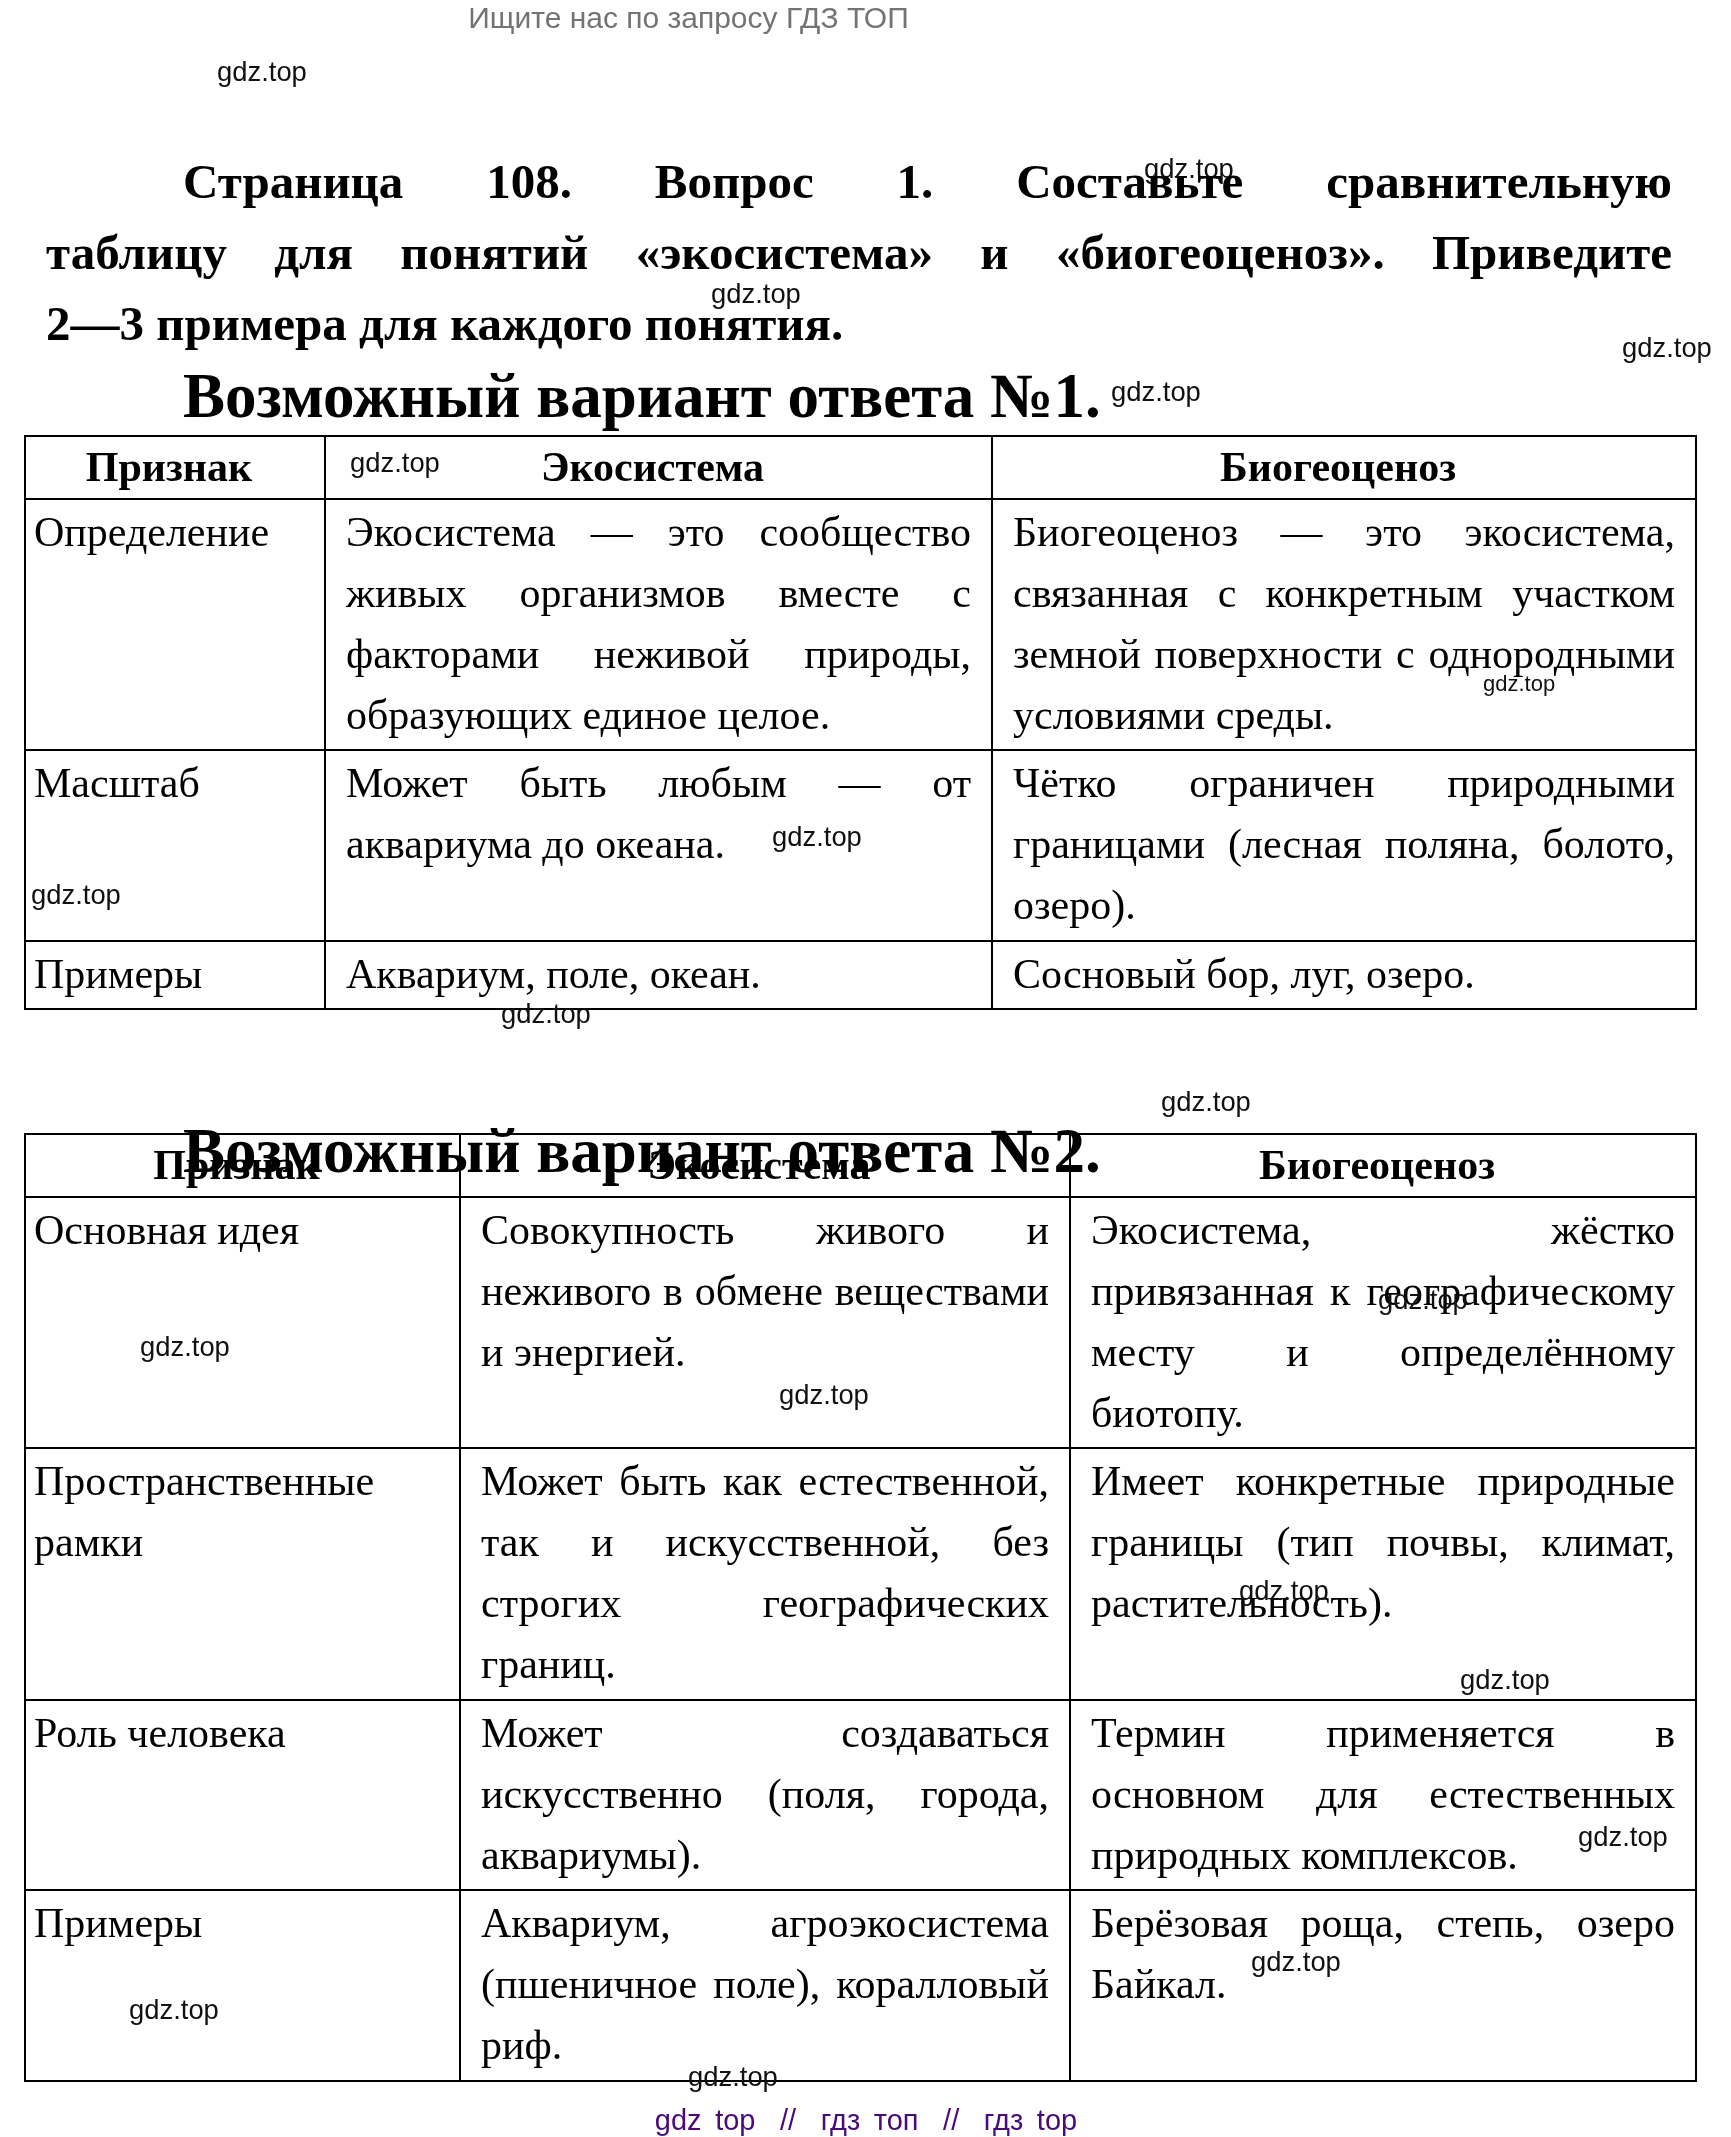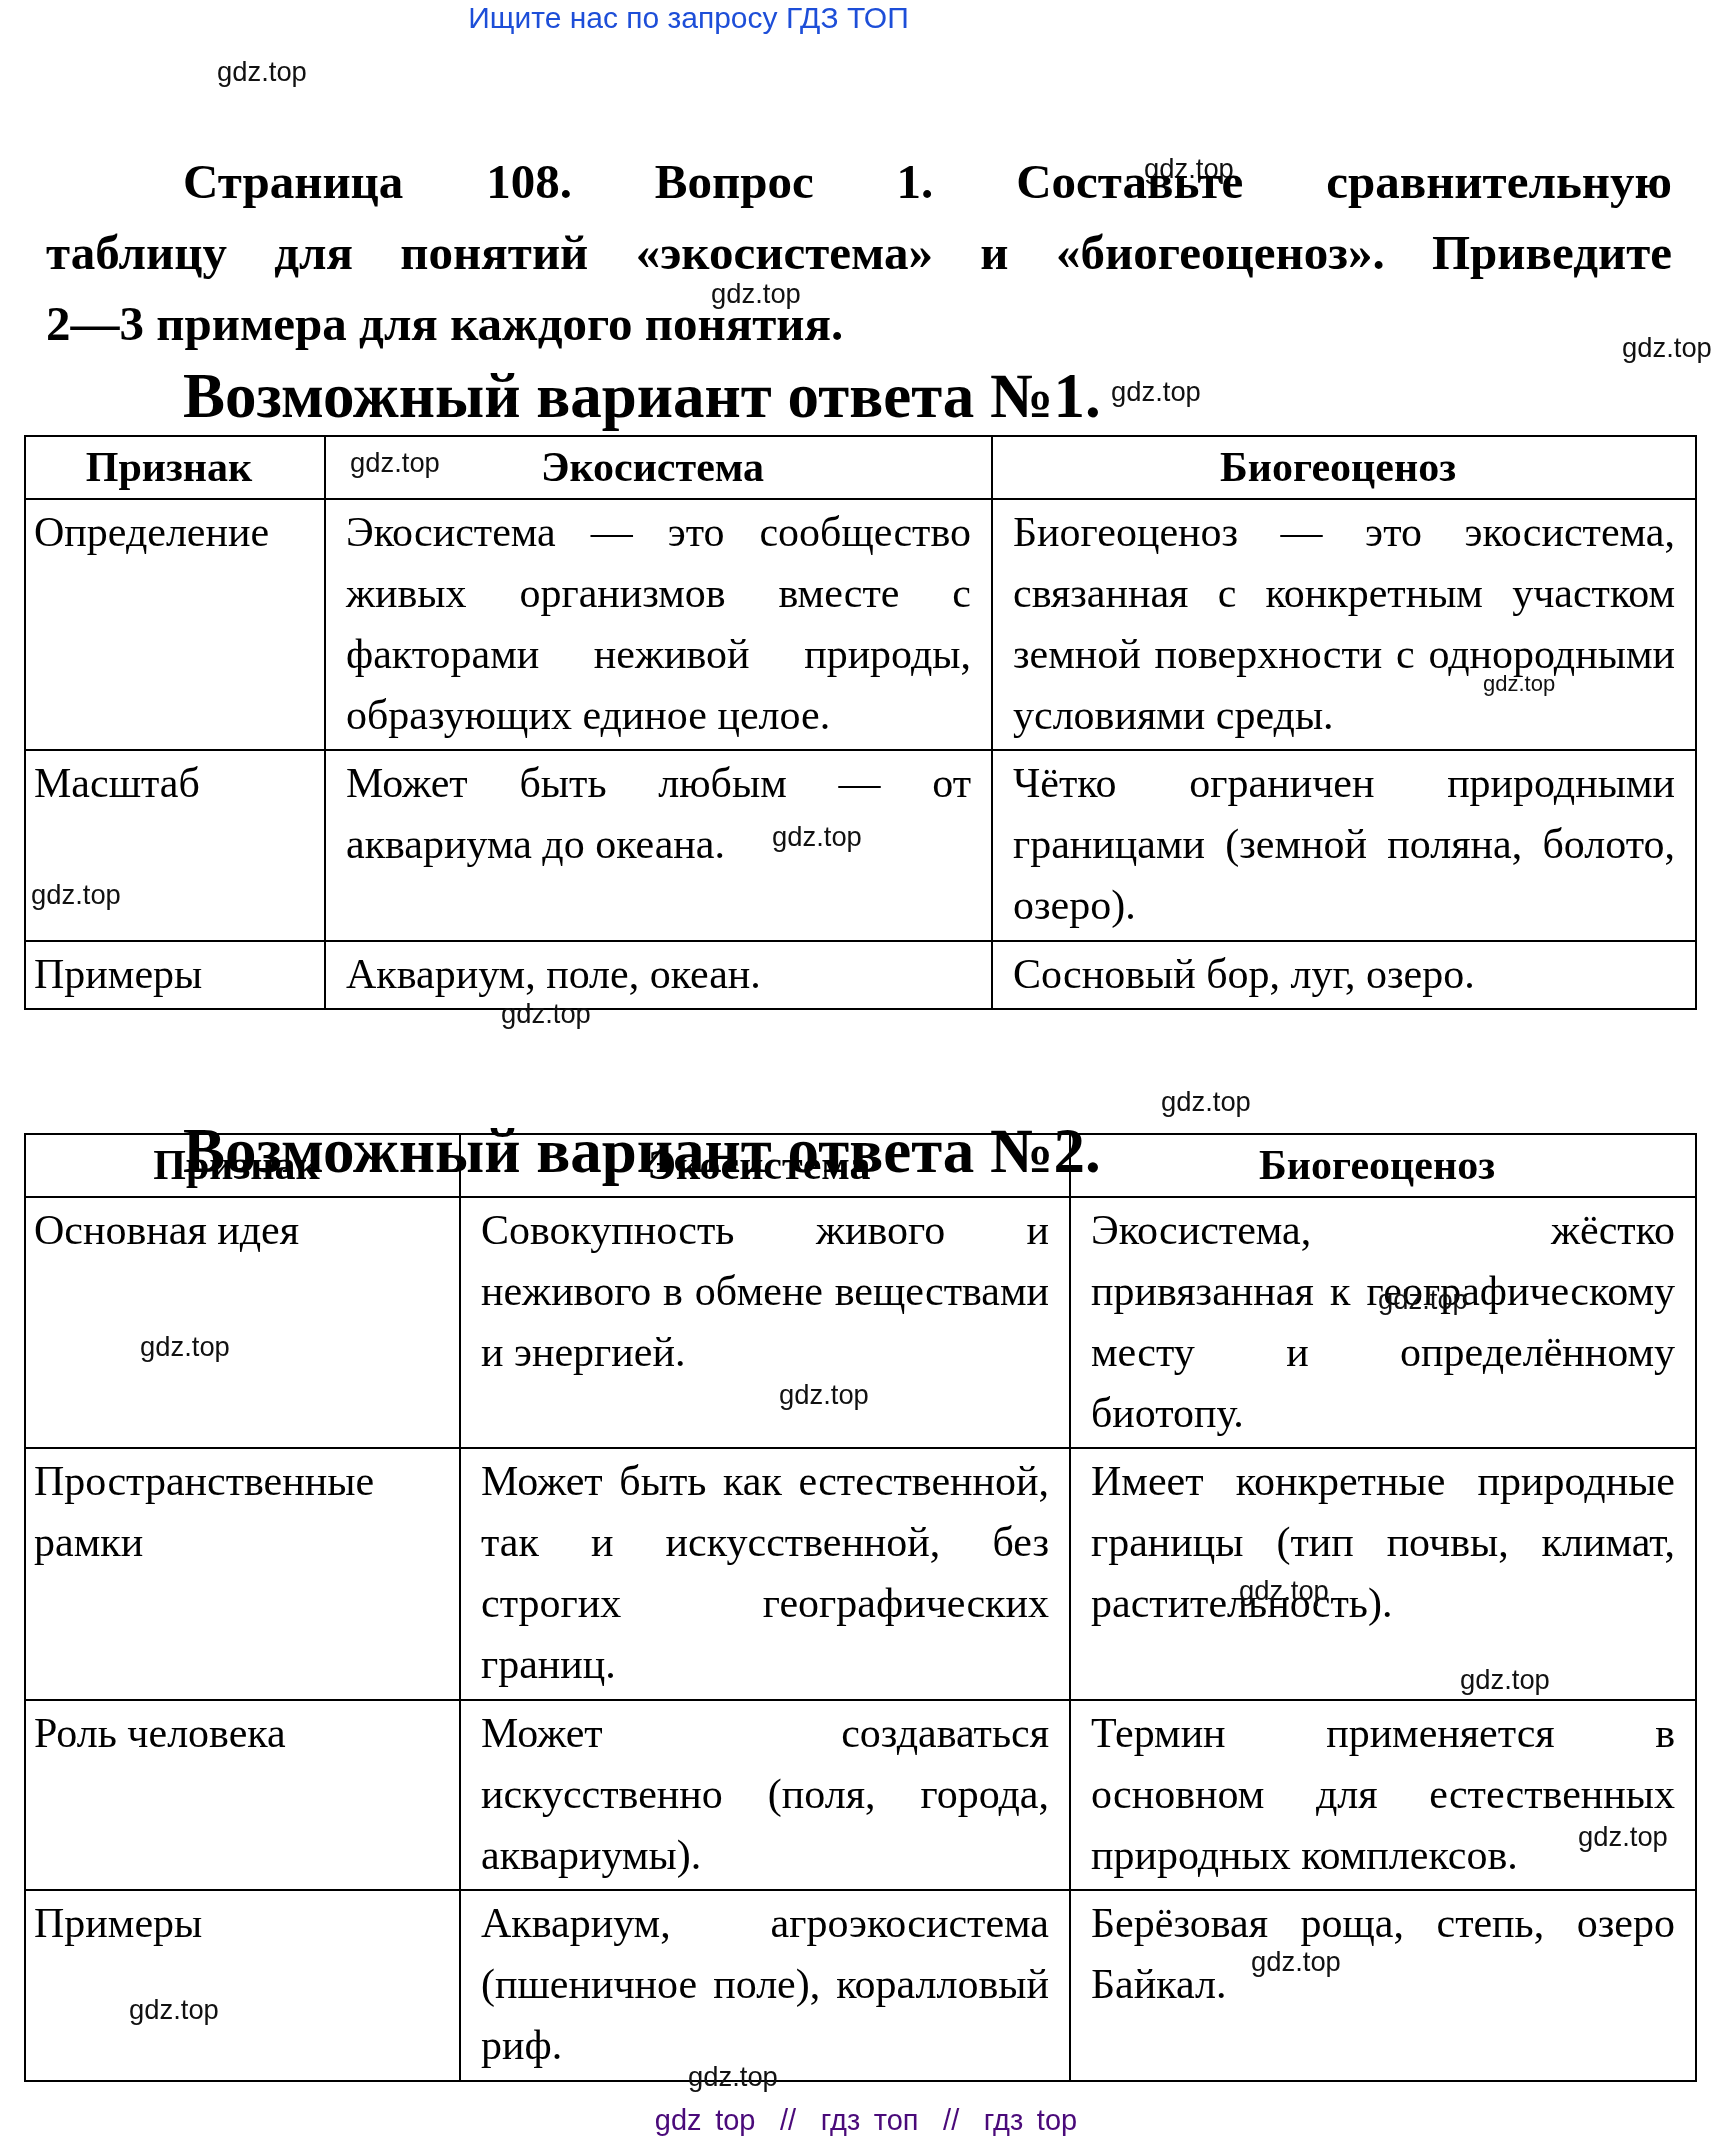--- a/index.html
+++ b/index.html
@@ -1,20 +1,20 @@
 <!DOCTYPE html>
 <html style="font-size:14.6px"><head>
 <meta charset="utf-8">
 <style>
   html, body { margin:0; padding:0; background:#ffffff; }
   body { width:1732px; height:2137px; position:relative; overflow:hidden;
          font-family:"Liberation Serif", serif; color:#000; }
   .abs { position:absolute; }
   .banner { top:0; left:0; width:1377px; text-align:center; font-family:"Liberation Sans", sans-serif;
-            font-size:30px; line-height:35px; color:#1d4ed8; }
+            font-size:30px; line-height:35px; color:#737373; }
   .wm { font-family:"Liberation Sans", sans-serif; font-size:27.4px; color:#111; line-height:29px; white-space:nowrap; }
   .q { left:46px; width:1626px; font-weight:bold; font-size:49px; line-height:71px; text-align:justify; }
   .q .line { display:block; text-align-last:justify; }
   .q .line.last { text-align-last:left; }
   .q .indent { padding-left:137px; }
   .variant { font-weight:bold; font-size:63px; line-height:55px; white-space:nowrap; }
   table { position:absolute; border-collapse:collapse; table-layout:fixed; }
   td, th { border:2.7px solid #000; vertical-align:top; font-size:42px; line-height:61px; padding:1.8px 20px 3.7px 20px; }
   th { font-weight:bold; text-align:center; padding-top:0; padding-bottom:0; height:58px; vertical-align:middle;padding-left:8px; }
   td.just { text-align:justify; text-align-last:left; }
@@ -55,21 +55,21 @@
     <th>Биогеоценоз</th>
   </tr>
   <tr style="height:246px;">
     <td class="first">Определение</td>
     <td class="just">Экосистема — это сообщество живых организмов вместе с факторами неживой природы, образующих единое целое.</td>
     <td class="just">Биогеоценоз — это экосистема, связанная с конкретным участком земной поверхности с однородными условиями среды.</td>
   </tr>
   <tr style="height:185px;">
     <td class="first">Масштаб</td>
     <td class="just">Может быть любым — от аквариума до океана.</td>
-    <td class="just">Чётко ограничен природными границами (земной поляна, болото, озеро).</td>
+    <td class="just">Чётко ограничен природными границами (лесная поляна, болото, озеро).</td>
   </tr>
   <tr style="height:62px;">
     <td class="first">Примеры</td>
     <td class="just">Аквариум, поле, океан.</td>
     <td class="just">Сосновый бор, луг, озеро.</td>
   </tr>
 </tbody>
   </table>
 
 <div class="abs wm" style="left:350px;top:448px;">gdz.top</div>

